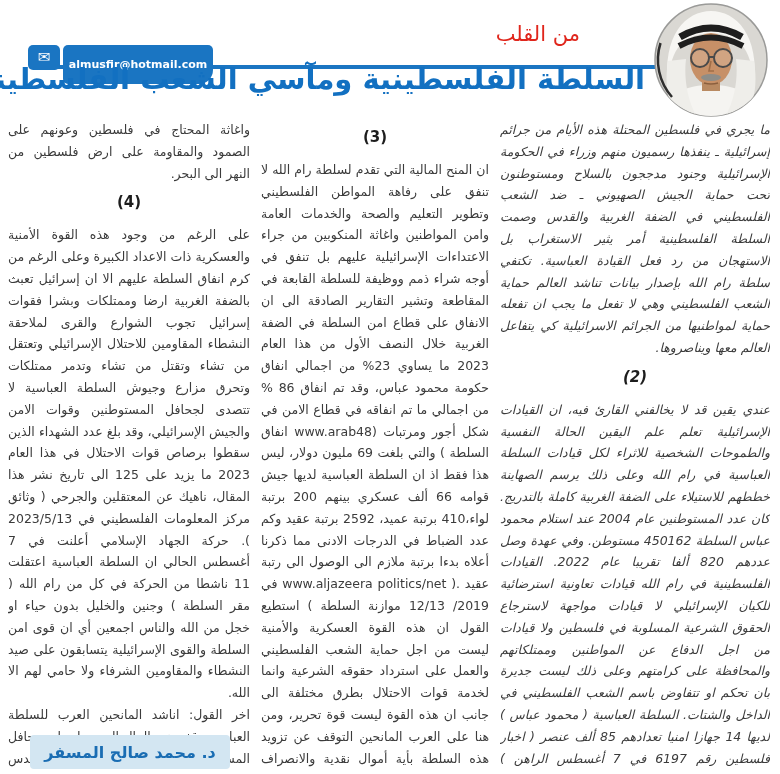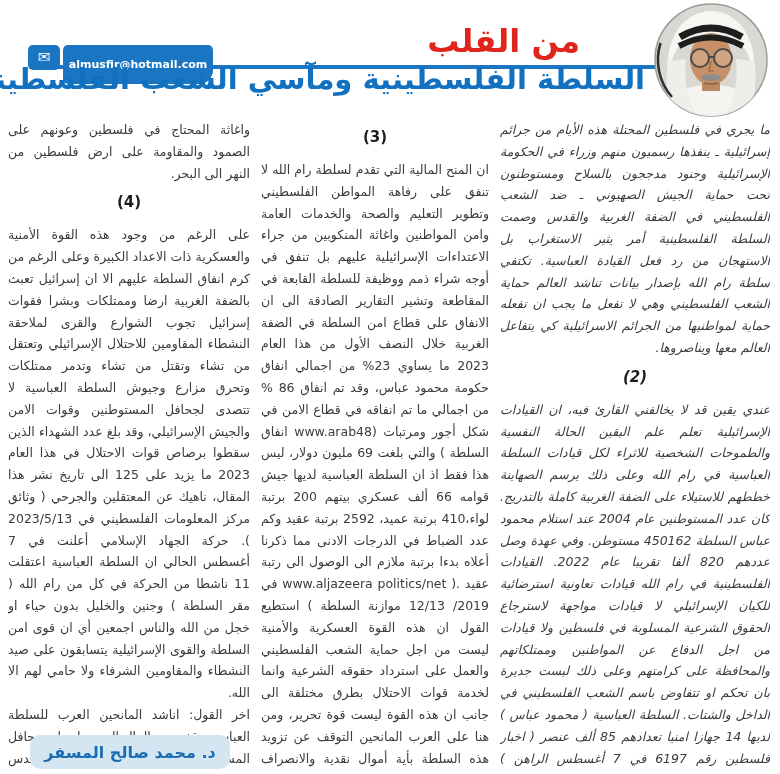--- a/index.html
+++ b/index.html
@@ -8,21 +8,21 @@
     width:780px;height:774px;
     margin:0 auto;
     background:#ffffff;
     overflow:hidden;
     font-family:"DejaVu Sans","Liberation Sans",sans-serif;
     direction:rtl;
   }
   
   .section-label{
     position:absolute;top:22px;right:200px;
-    font-size:32px;font-weight:bold;color:var(--red,#e0261c);
+    font-size:21px;font-weight:normal;color:var(--red,#e0261c);
   }
   .blue-rule{
     position:absolute;top:65px;left:30px;width:630px;height:4px;
     background:var(--blue,#1a75c2);border-radius:2px;
   }
   .env-tile{
     position:absolute;top:45px;left:28px;width:32px;height:25px;
     background:var(--blue,#1a75c2);border-radius:5px;
     display:flex;align-items:center;justify-content:center;
     color:#fff;font-size:15px;line-height:1;
@@ -60,21 +60,21 @@
     text-align:justify;
   }
   .sec-head{
     font-size:15px;font-weight:bold;color:#1d1d1d;
     text-align:center;margin:9px 0 13px 0;
   }
   
   .author-box{
     position:absolute;left:30px;top:735px;width:200px;height:34px;
     background:var(--box-bg,#d3e6f2);
-    border-radius:10px;
+    border-radius:4px;
     display:flex;align-items:center;justify-content:center;
     font-size:16px;font-weight:bold;color:var(--box-text,#1a6db3);
   }
   .author-box::before{
     content:"";position:absolute;right:-5px;top:4px;width:12px;height:26px;
     background:#aecfe2;border-radius:6px;z-index:-1;
   }
 </style>
 </head>
 <body>

